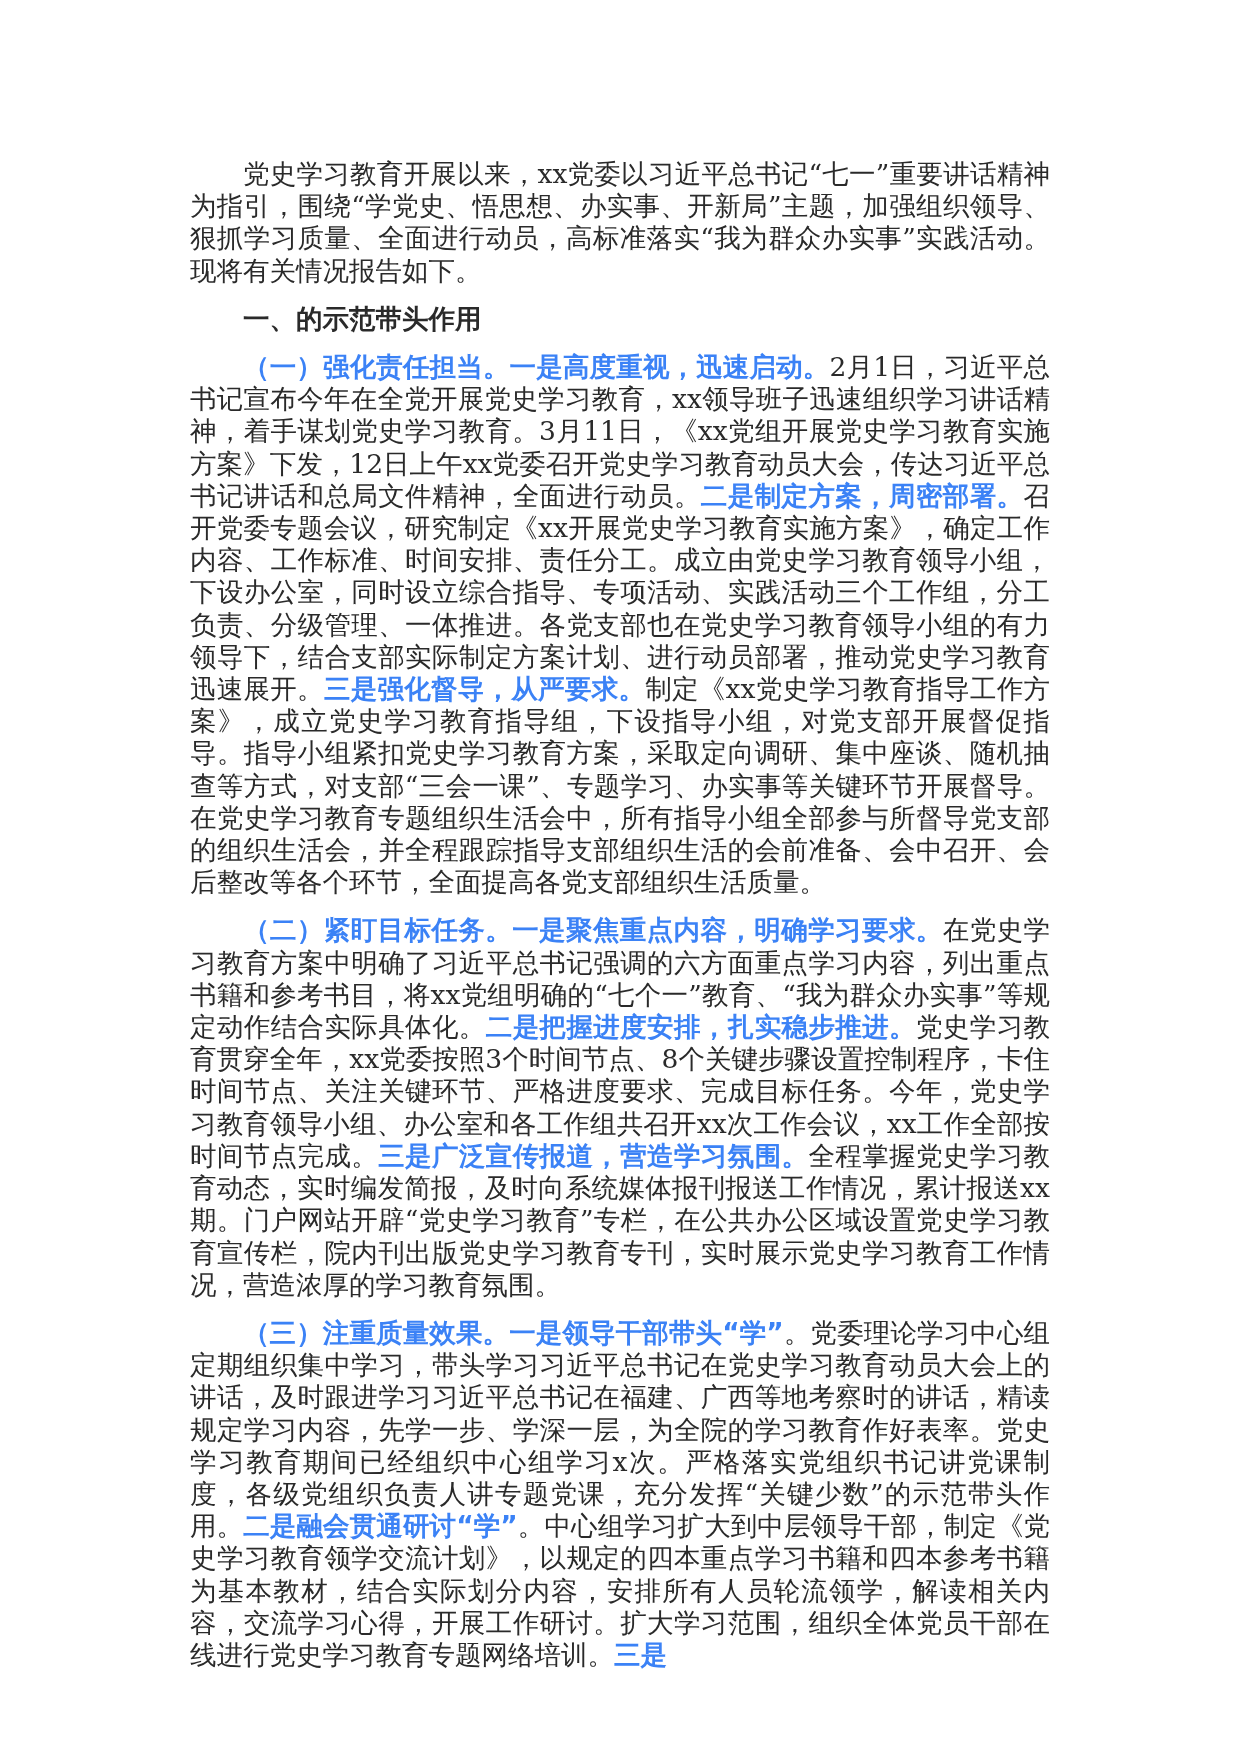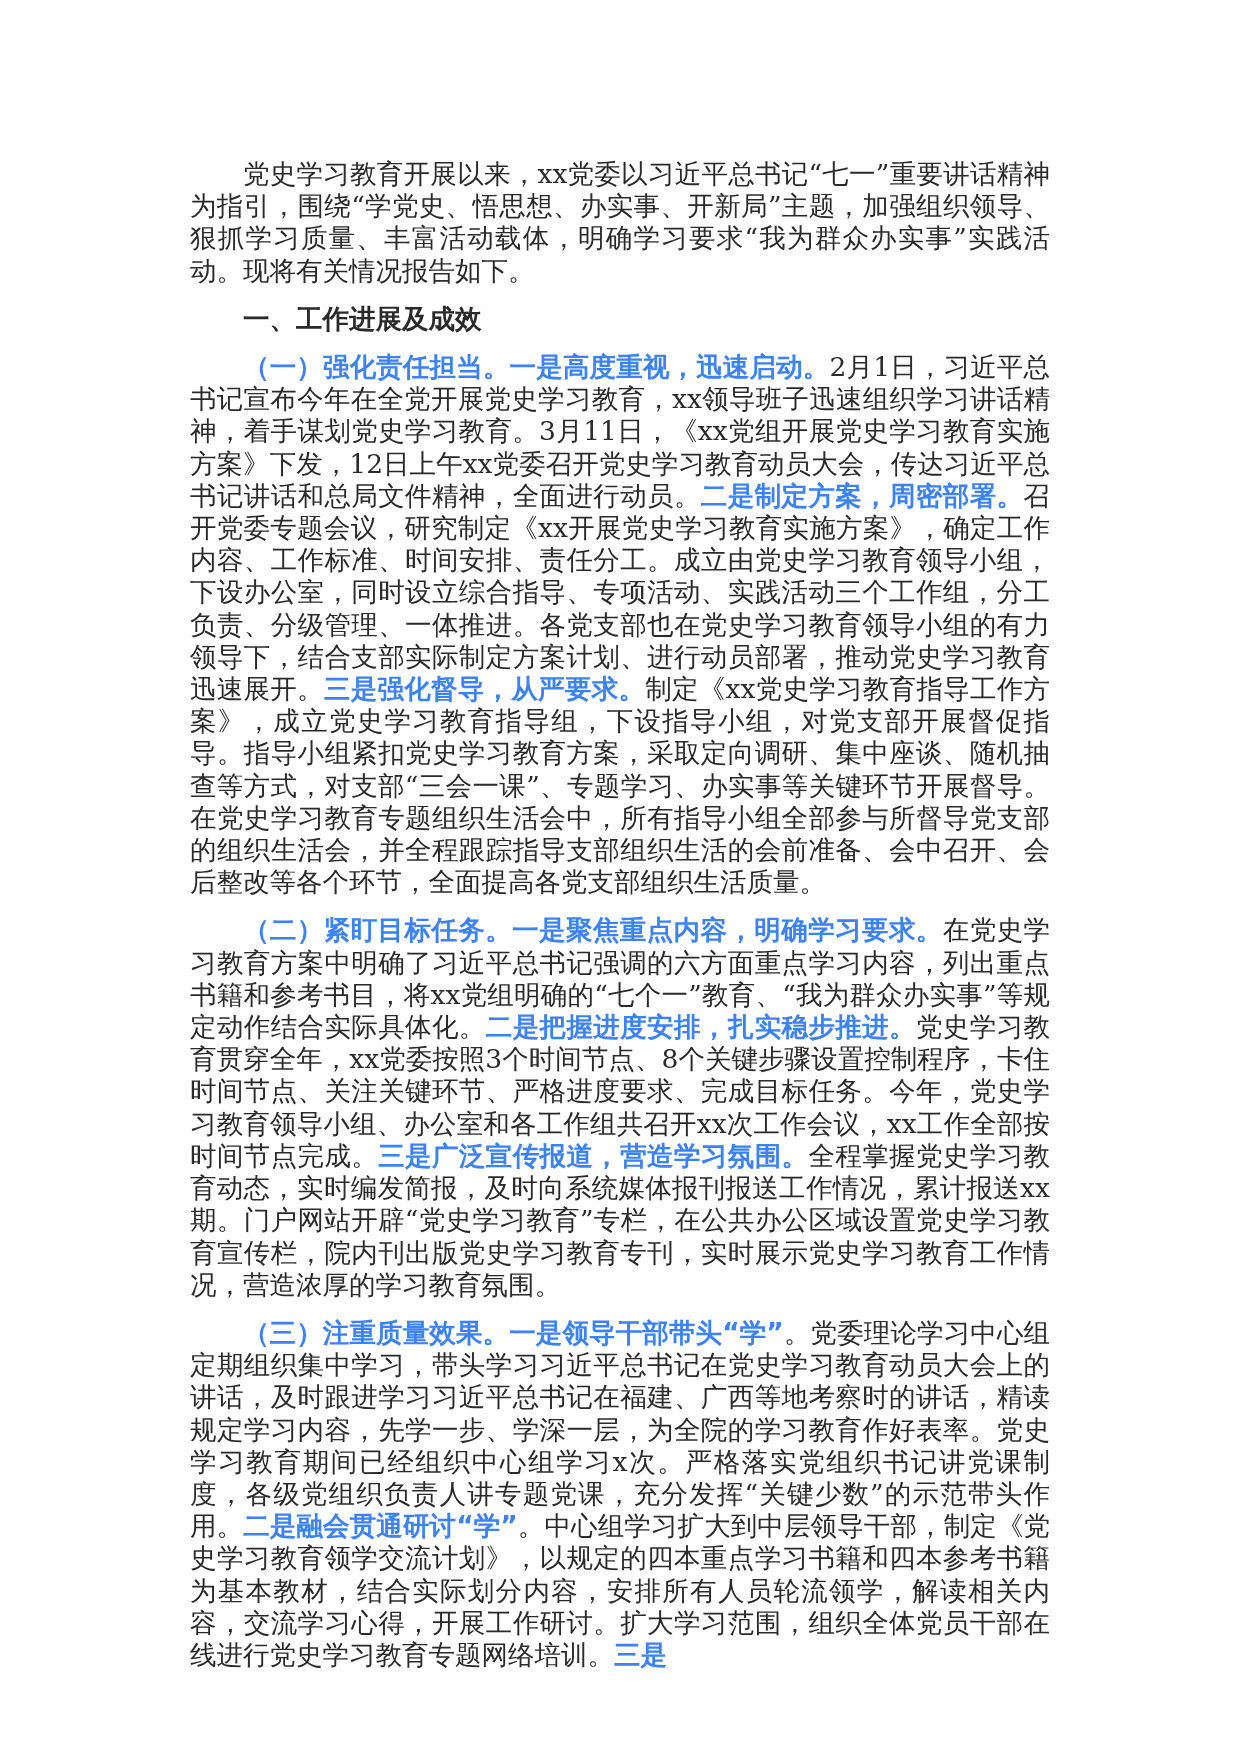--- a/index.html
+++ b/index.html
@@ -17,22 +17,22 @@
     text-justify: inter-ideograph;
   }
   .para { margin: 0 0 16px 0; text-indent: 2em; }
   .heading { margin: 4px 0 16px 0; text-indent: 2em; font-weight: bold; font-family: "DejaVu Sans", "Liberation Sans", sans-serif; }
   .b { font-weight: bold; font-family: "DejaVu Sans", "Liberation Sans", sans-serif; color: #3b82f6; }
 </style>
 </head>
 <body>
 
 <div class="page">
-  <p class="para">党史学习教育开展以来，xx党委以习近平总书记“七一”重要讲话精神为指引，围绕“学党史、悟思想、办实事、开新局”主题，加强组织领导、狠抓学习质量、丰富活动载体，明确学习要求“我为群众办实事”实践活动。现将有关情况报告如下。</p>
+  <p class="para">党史学习教育开展以来，xx党委以习近平总书记“七一”重要讲话精神为指引，围绕“学党史、悟思想、办实事、开新局”主题，加强组织领导、狠抓学习质量、全面进行动员，高标准落实“我为群众办实事”实践活动。现将有关情况报告如下。</p>
 
-  <p class="heading">一、工作进展及成效</p>
+  <p class="heading">一、的示范带头作用</p>
 
   <p class="para"><span class="b">（一）强化责任担当。一是高度重视，迅速启动。</span><span>2月1日，习近平总书记宣布今年在全党开展党史学习教育，xx领导班子迅速组织学习讲话精神，着手谋划党史学习教育。3月11日，《xx党组开展党史学习教育实施方案》下发，12日上午xx党委召开党史学习教育动员大会，传达习近平总书记讲话和总局文件精神，全面进行动员。</span><span class="b">二是制定方案，周密部署。</span><span>召开党委专题会议，研究制定《xx开展党史学习教育实施方案》，确定工作内容、工作标准、时间安排、责任分工。成立由党史学习教育领导小组，下设办公室，同时设立综合指导、专项活动、实践活动三个工作组，分工负责、分级管理、一体推进。各党支部也在党史学习教育领导小组的有力领导下，结合支部实际制定方案计划、进行动员部署，推动党史学习教育迅速展开。</span><span class="b">三是强化督导，从严要求。</span><span>制定《xx党史学习教育指导工作方案》，成立党史学习教育指导组，下设指导小组，对党支部开展督促指导。指导小组紧扣党史学习教育方案，采取定向调研、集中座谈、随机抽查等方式，对支部“三会一课”、专题学习、办实事等关键环节开展督导。在党史学习教育专题组织生活会中，所有指导小组全部参与所督导党支部的组织生活会，并全程跟踪指导支部组织生活的会前准备、会中召开、会后整改等各个环节，全面提高各党支部组织生活质量。</span></p>
 
   <p class="para"><span class="b">（二）紧盯目标任务。一是聚焦重点内容，明确学习要求。</span><span>在党史学习教育方案中明确了习近平总书记强调的六方面重点学习内容，列出重点书籍和参考书目，将xx党组明确的“七个一”教育、“我为群众办实事”等规定动作结合实际具体化。</span><span class="b">二是把握进度安排，扎实稳步推进。</span><span>党史学习教育贯穿全年，xx党委按照3个时间节点、8个关键步骤设置控制程序，卡住时间节点、关注关键环节、严格进度要求、完成目标任务。今年，党史学习教育领导小组、办公室和各工作组共召开xx次工作会议，xx工作全部按时间节点完成。</span><span class="b">三是广泛宣传报道，营造学习氛围。</span><span>全程掌握党史学习教育动态，实时编发简报，及时向系统媒体报刊报送工作情况，累计报送xx期。门户网站开辟“党史学习教育”专栏，在公共办公区域设置党史学习教育宣传栏，院内刊出版党史学习教育专刊，实时展示党史学习教育工作情况，营造浓厚的学习教育氛围。</span></p>
 
   <p class="para"><span class="b">（三）注重质量效果。一是领导干部带头“学”</span><span>。党委理论学习中心组定期组织集中学习，带头学习习近平总书记在党史学习教育动员大会上的讲话，及时跟进学习习近平总书记在福建、广西等地考察时的讲话，精读规定学习内容，先学一步、学深一层，为全院的学习教育作好表率。党史学习教育期间已经组织中心组学习x次。严格落实党组织书记讲党课制度，各级党组织负责人讲专题党课，充分发挥“关键少数”的示范带头作用。</span><span class="b">二是融会贯通研讨“学”</span><span>。中心组学习扩大到中层领导干部，制定《党史学习教育领学交流计划》，以规定的四本重点学习书籍和四本参考书籍为基本教材，结合实际划分内容，安排所有人员轮流领学，解读相关内容，交流学习心得，开展工作研讨。扩大学习范围，组织全体党员干部在线进行党史学习教育专题网络培训。</span><span class="b">三是</span></p>
 </div>
 
 </body></html>

